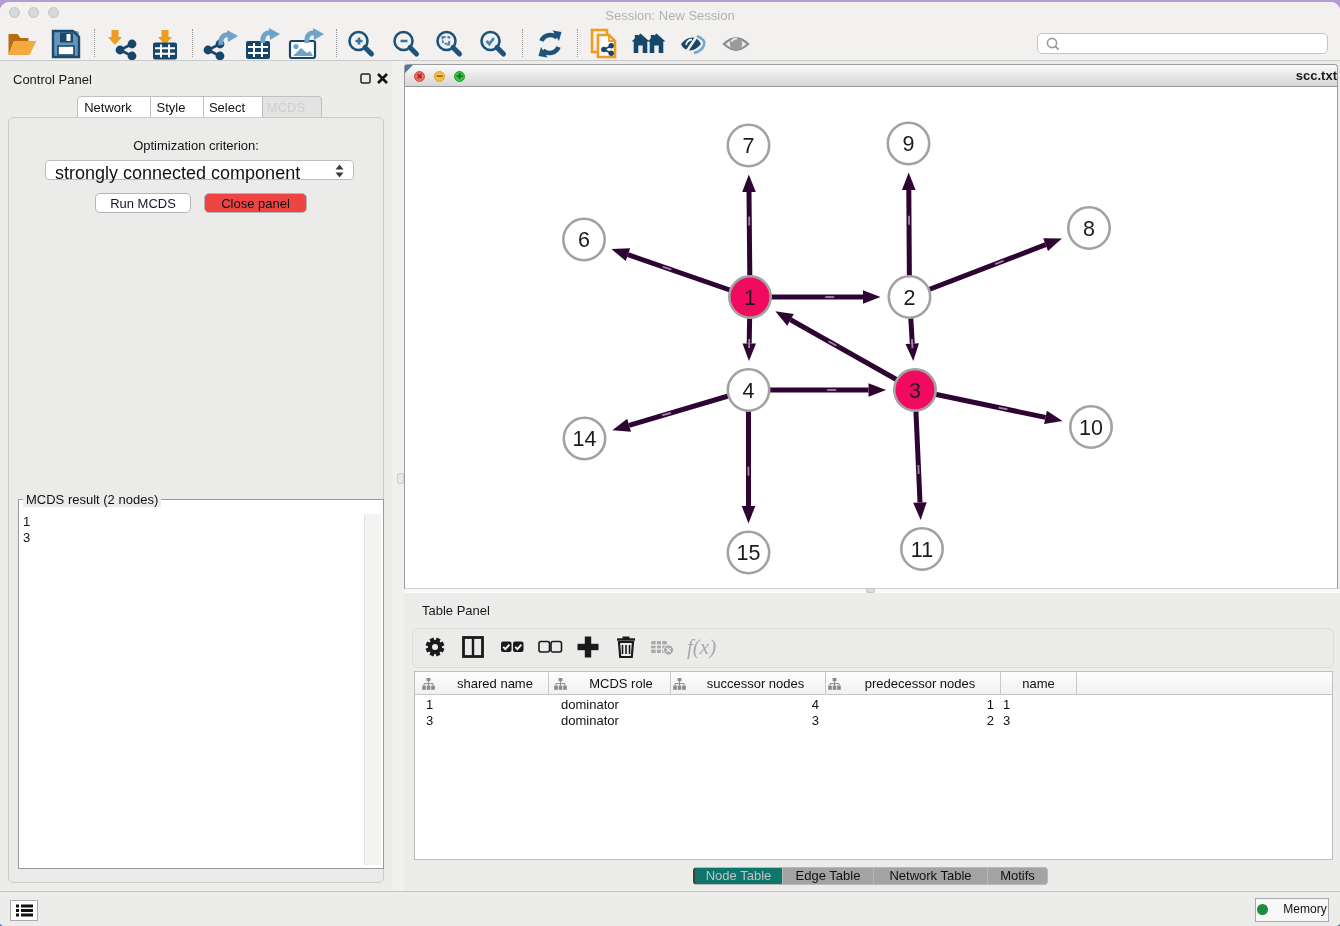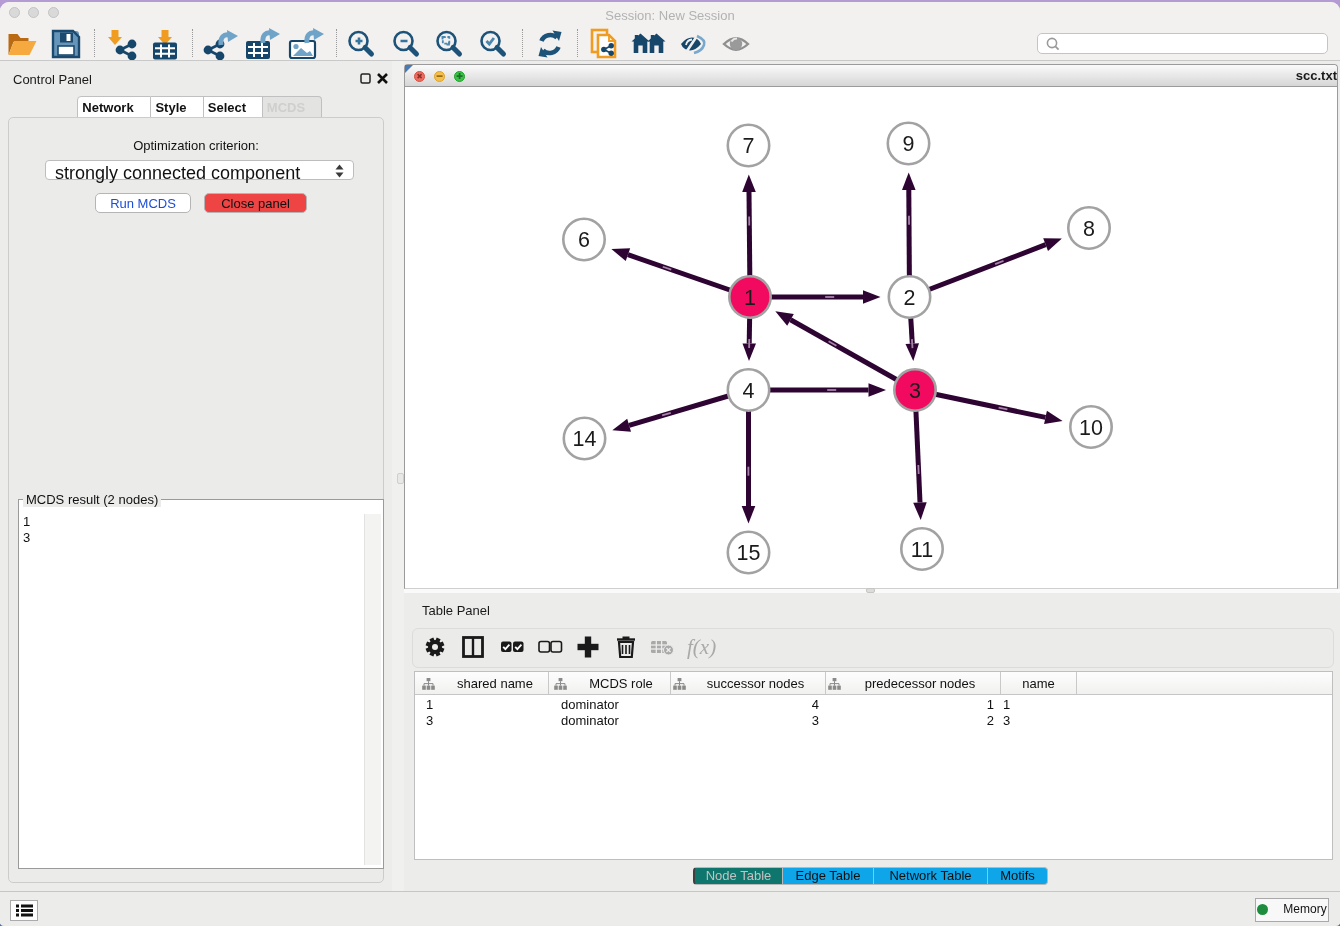--- a/index.html
+++ b/index.html
@@ -11,37 +11,37 @@
 #titlebar { position:absolute; left:0; top:0; width:1340px; height:26px; }
 .tl { position:absolute; top:5px; width:11px; height:11px; border-radius:50%; background:#d9d9d9; border:1px solid #c3c3c3; }
 #title-text { position:absolute; top:6px; width:100%; text-align:center; font-size:13px; color:#b2b2b2; }
 #toolbar { position:absolute; left:0; top:24px; width:1340px; height:34px; }
 .tsep { position:absolute; top:3px; height:28px; width:0; border-left:1px dotted #9a9a9a; }
 #searchbox { position:absolute; left:1037px; top:7px; width:291px; height:21px; background:#fff; border:1px solid #c4c4c4; border-radius:5px; }
 
 #cp { position:absolute; left:0; top:61px; width:392px; height:830px; background:#ececeb; }
 #cp-head { position:absolute; left:13px; top:9px; font-size:13px; color:#1a1a1a; }
 #cp-tabs { position:absolute; left:77px; top:33px; height:22px; display:flex; }
-.cptab { font-size:13px; color:#111; background:#fff; border:1px solid #c0c0c0; border-left:none; padding:3px 12px 0 0; text-align:center; height:22px;font-weight:bold; }
+.cptab { font-size:13px; color:#111; background:#fff; border:1px solid #c0c0c0; border-left:none; padding:3px 12px 0 0; text-align:center; height:22px; }
 #cp-pane { position:absolute; left:8px; top:54px; width:376px; height:766px; border:1px solid #cccccb; border-radius:5px; background:#ebebea; }
 
 #netframe { position:absolute; left:404px; top:62px; width:934px; height:525px; border:1px solid #9b9b9b; border-bottom:1px solid #cfcfce; border-radius:4px 4px 0 0; background:#fff; }
 #nf-title { position:absolute; left:0; top:0; width:100%; height:22px; background:linear-gradient(180deg,#fafafa,#d6d6d6); border-bottom:1px solid #9b9b9b; border-radius:4px 4px 0 0; }
 .nfl { position:absolute; top:5.5px; width:11px; height:11px; border-radius:50%; }
 #nf-title-text { position:absolute; top:3px; width:100%; text-align:right; font-size:13px; font-weight:bold; color:#1a1a1a; }
 #canvas { position:absolute; left:0; top:22px; width:932px; height:501px; background:#fff; overflow:hidden; }
 
 #tp { position:absolute; left:404px; top:591px; width:936px; height:298px; background:#ececeb; }
 #midstrip { position:absolute; left:404px; top:587px; width:936px; height:4px; background:#fafafa; }
 #tp-inset { position:absolute; left:8px; top:35px; width:922px; height:40px; border:1px solid #dcdcdb; border-radius:6px; background:#ebebea; }
 #tp-head { position:absolute; left:18px; top:10px; font-size:13px; color:#1a1a1a; }
 #tp-toolbar { position:absolute; left:0px; top:27px; width:936px; height:40px; }
 #tp-table { position:absolute; left:10px; top:78px; width:919px; height:189px; background:#fff; border:1px solid #bfbfbf; }
 #tp-tabs { position:absolute; left:289px; top:274px; height:18px; display:flex; }
-.tptab { font-size:13px; color:#111; background:#0ea5e9; border:1px solid #b8b8b8; border-left:none; text-align:center; height:18px; line-height:16px; }
+.tptab { font-size:13px; color:#111; background:#a3a3a3; border:1px solid #b8b8b8; border-left:none; text-align:center; height:18px; line-height:16px; }
 
 #statusbar { position:absolute; left:0; top:889px; width:1340px; height:33px; background:#ececeb; border-top:1px solid #c6c6c6; }
 #mem-btn { position:absolute; left:1255px; top:6px; width:74px; height:24px; background:#f8f8f8; border:1px solid #a9a9a9; font-size:12px; color:#111; display:flex; align-items:center; justify-content:center; gap:15px; }
 #list-btn { position:absolute; left:10px; top:8px; width:28px; height:21px; background:#fdfdfd; border:1px solid #ababab; display:flex; align-items:center; justify-content:center; }
 </style>
 </head>
 <body>
 <div id="window">
   <div id="chrome">
     <div id="titlebar">
@@ -153,21 +153,21 @@
       <div class="cptab" style="width:53px;">Style</div>
       <div class="cptab" style="width:59px;">Select</div>
       <div class="cptab" style="width:59px;border-radius:0 4px 0 0;background:#e3e3e2;color:#cfcfce;">MCDS</div>
     </div>
     <div id="cp-pane">
       <div style="position:absolute;left:0;top:20px;width:100%;text-align:center;font-size:13px;color:#111;">Optimization criterion:</div>
       <div id="cp-combo" style="position:absolute;left:36px;top:42px;width:309px;height:20px;background:#fff;border:1px solid #bdbdbd;border-radius:4px;font-size:18px;color:#111;padding:2px 0 0 9px;">strongly connected component<svg width="13" height="16" viewBox="0 0 13 16" style="position:absolute;right:7px;top:2px;">
             <polygon points="6.5,1.5 10.5,6.5 2.5,6.5" fill="#3a3a3a"></polygon>
             <polygon points="6.5,14.5 10.5,9.5 2.5,9.5" fill="#3a3a3a"></polygon>
           </svg></div>
-      <div style="position:absolute;left:86px;top:75px;width:96px;height:20px;background:#fff;border:1px solid #b5b5b5;border-radius:5px;font-size:13px;color:#1d4ed8;text-align:center;padding-top:2px;">Run MCDS</div>
+      <div style="position:absolute;left:86px;top:75px;width:96px;height:20px;background:#fff;border:1px solid #b5b5b5;border-radius:5px;font-size:13px;color:#0f172a;text-align:center;padding-top:2px;">Run MCDS</div>
       <div style="position:absolute;left:195px;top:75px;width:103px;height:20px;background:#ef4444;border:1px solid #b5b5b5;border-radius:5px;font-size:13px;color:#111;text-align:center;padding-top:2px;">Close panel</div>
       <fieldset style="position:absolute;left:9px;top:374px;width:366px;height:377px;border:1px solid #9a9a9a;background:#fff;padding:0;">
         <legend style="font-size:13px;color:#111;margin-left:4px;padding:0 3px;background:#ebebea;">MCDS result (2 nodes)</legend>
         <div style="position:absolute;left:4px;top:7px;font-size:13px;color:#111;line-height:16px;">1<br>3</div>
         <div style="position:absolute;right:2px;top:7px;bottom:3px;width:17px;background:#f3f3f2;border-left:1px solid #e2e2e2;"></div>
       </fieldset>
     </div>
   </div>
   <div id="netframe">
     <div id="nf-title">

